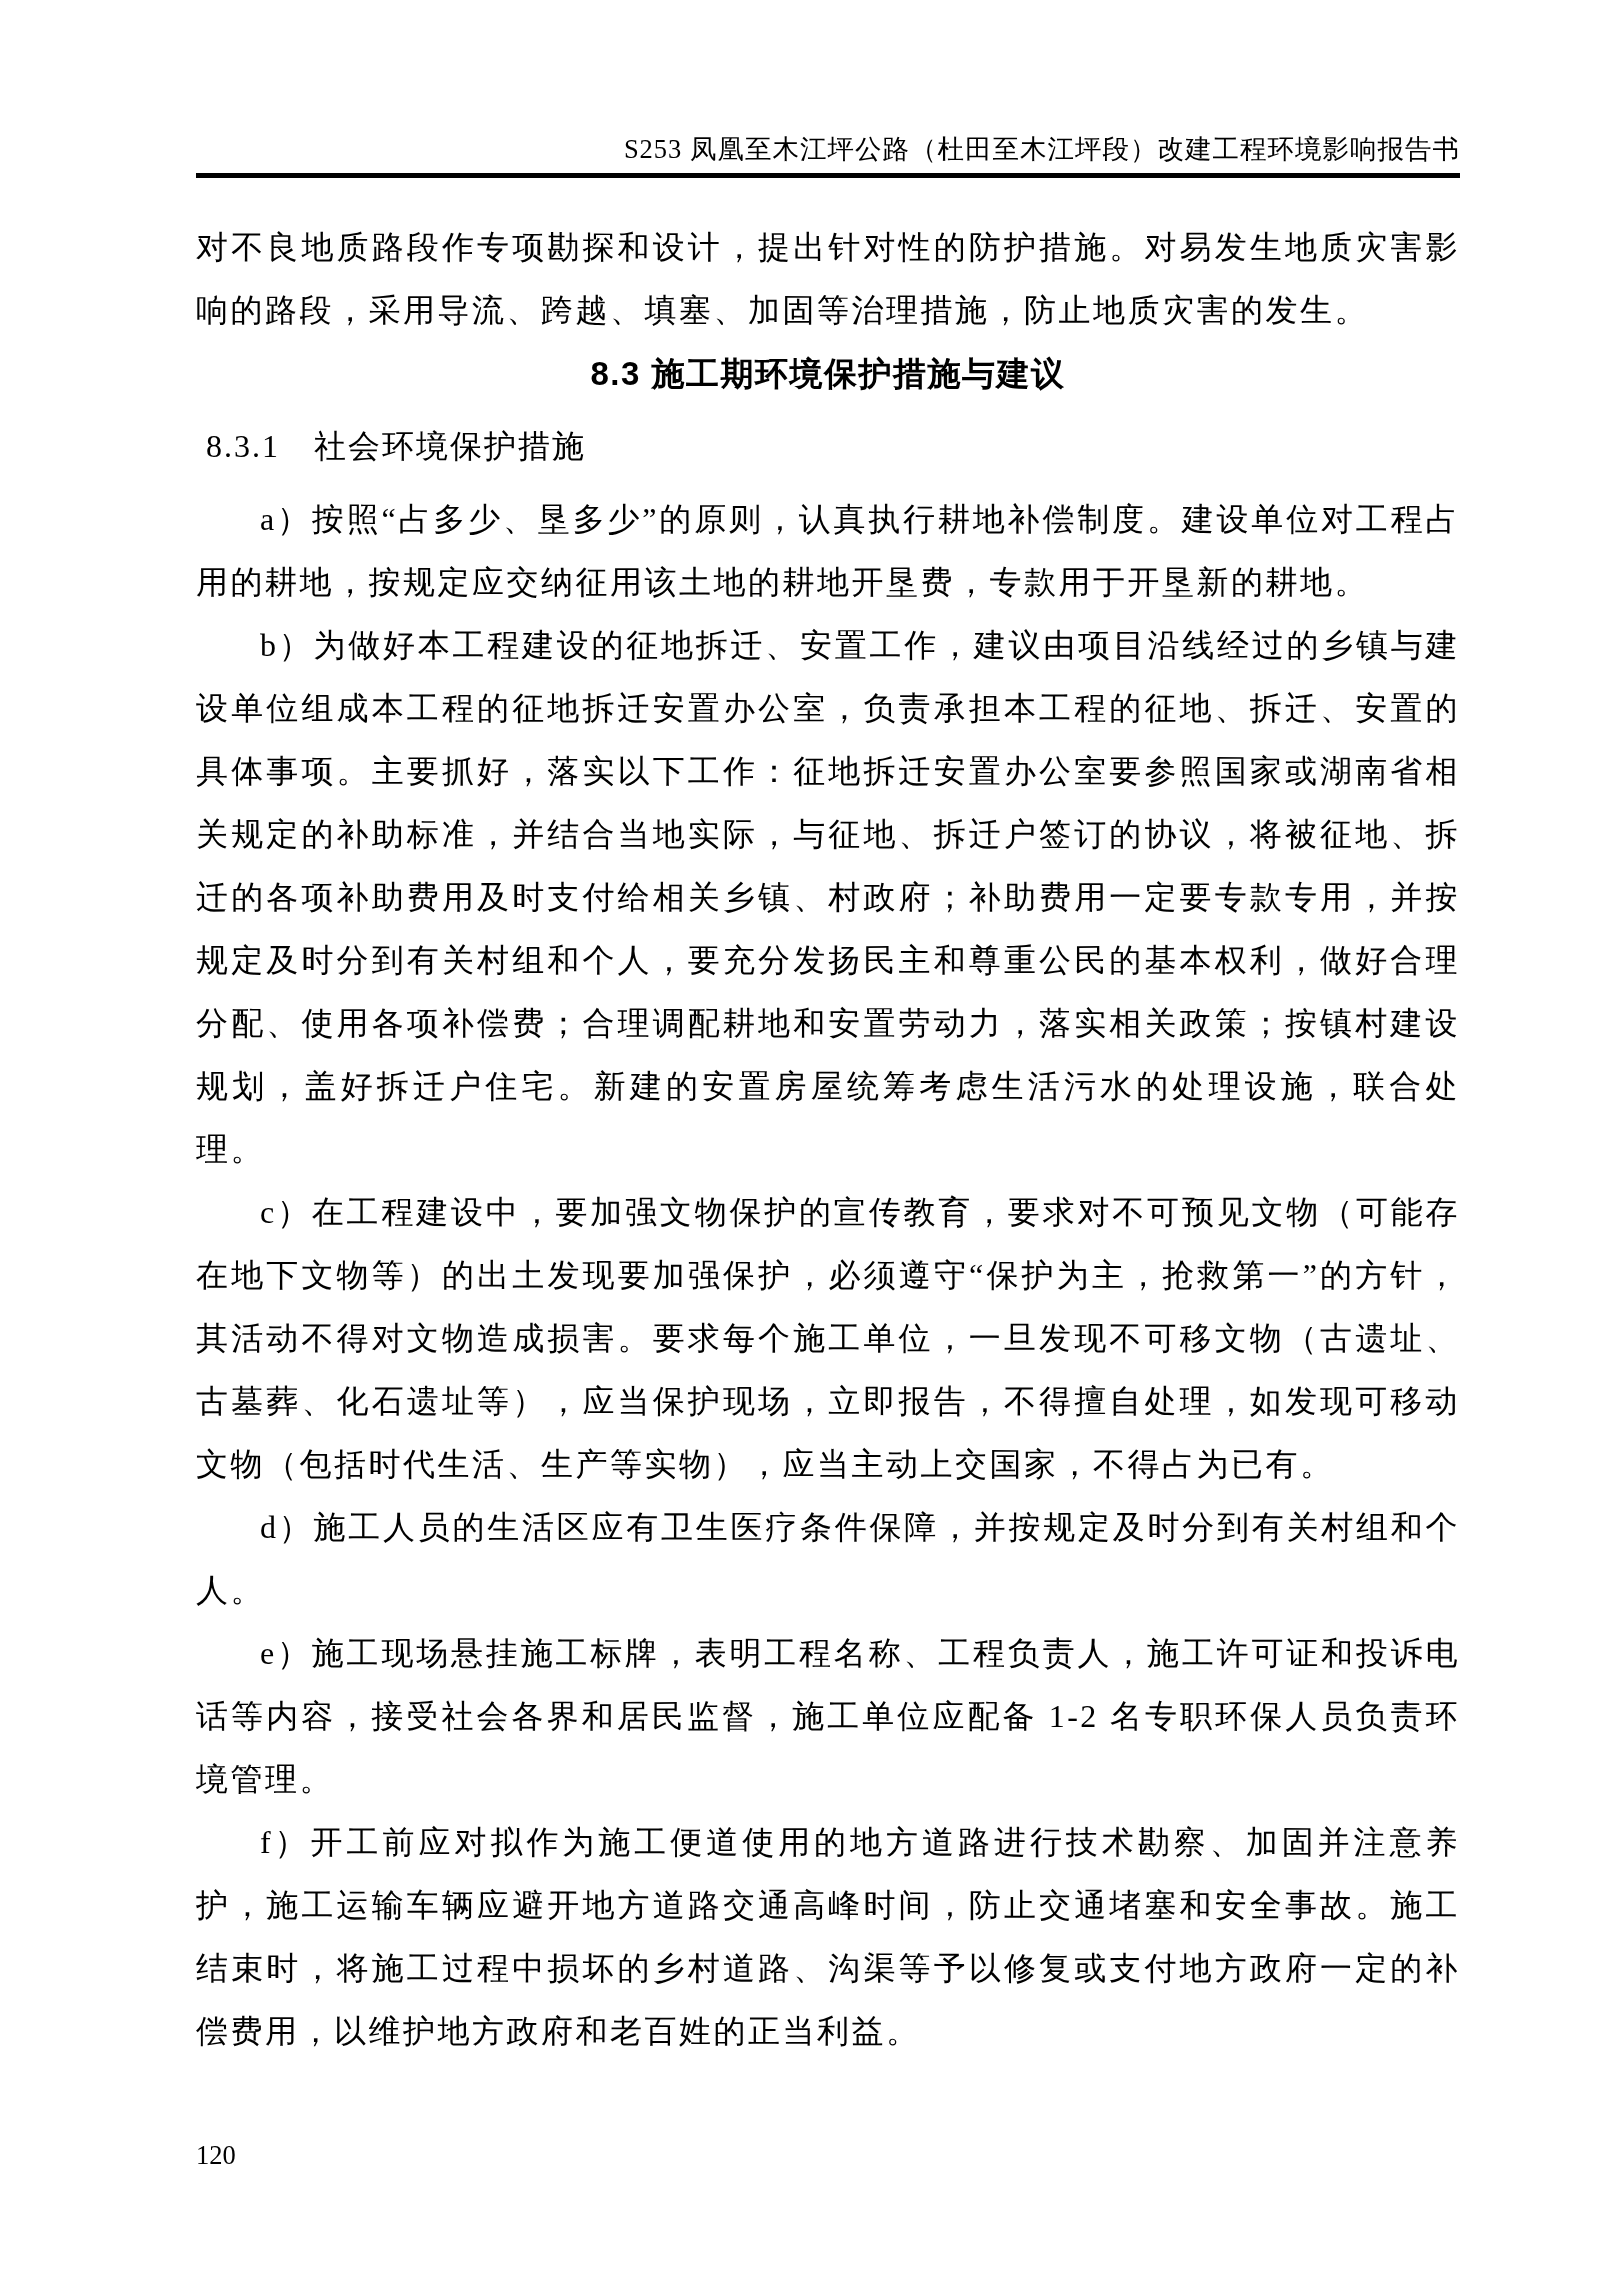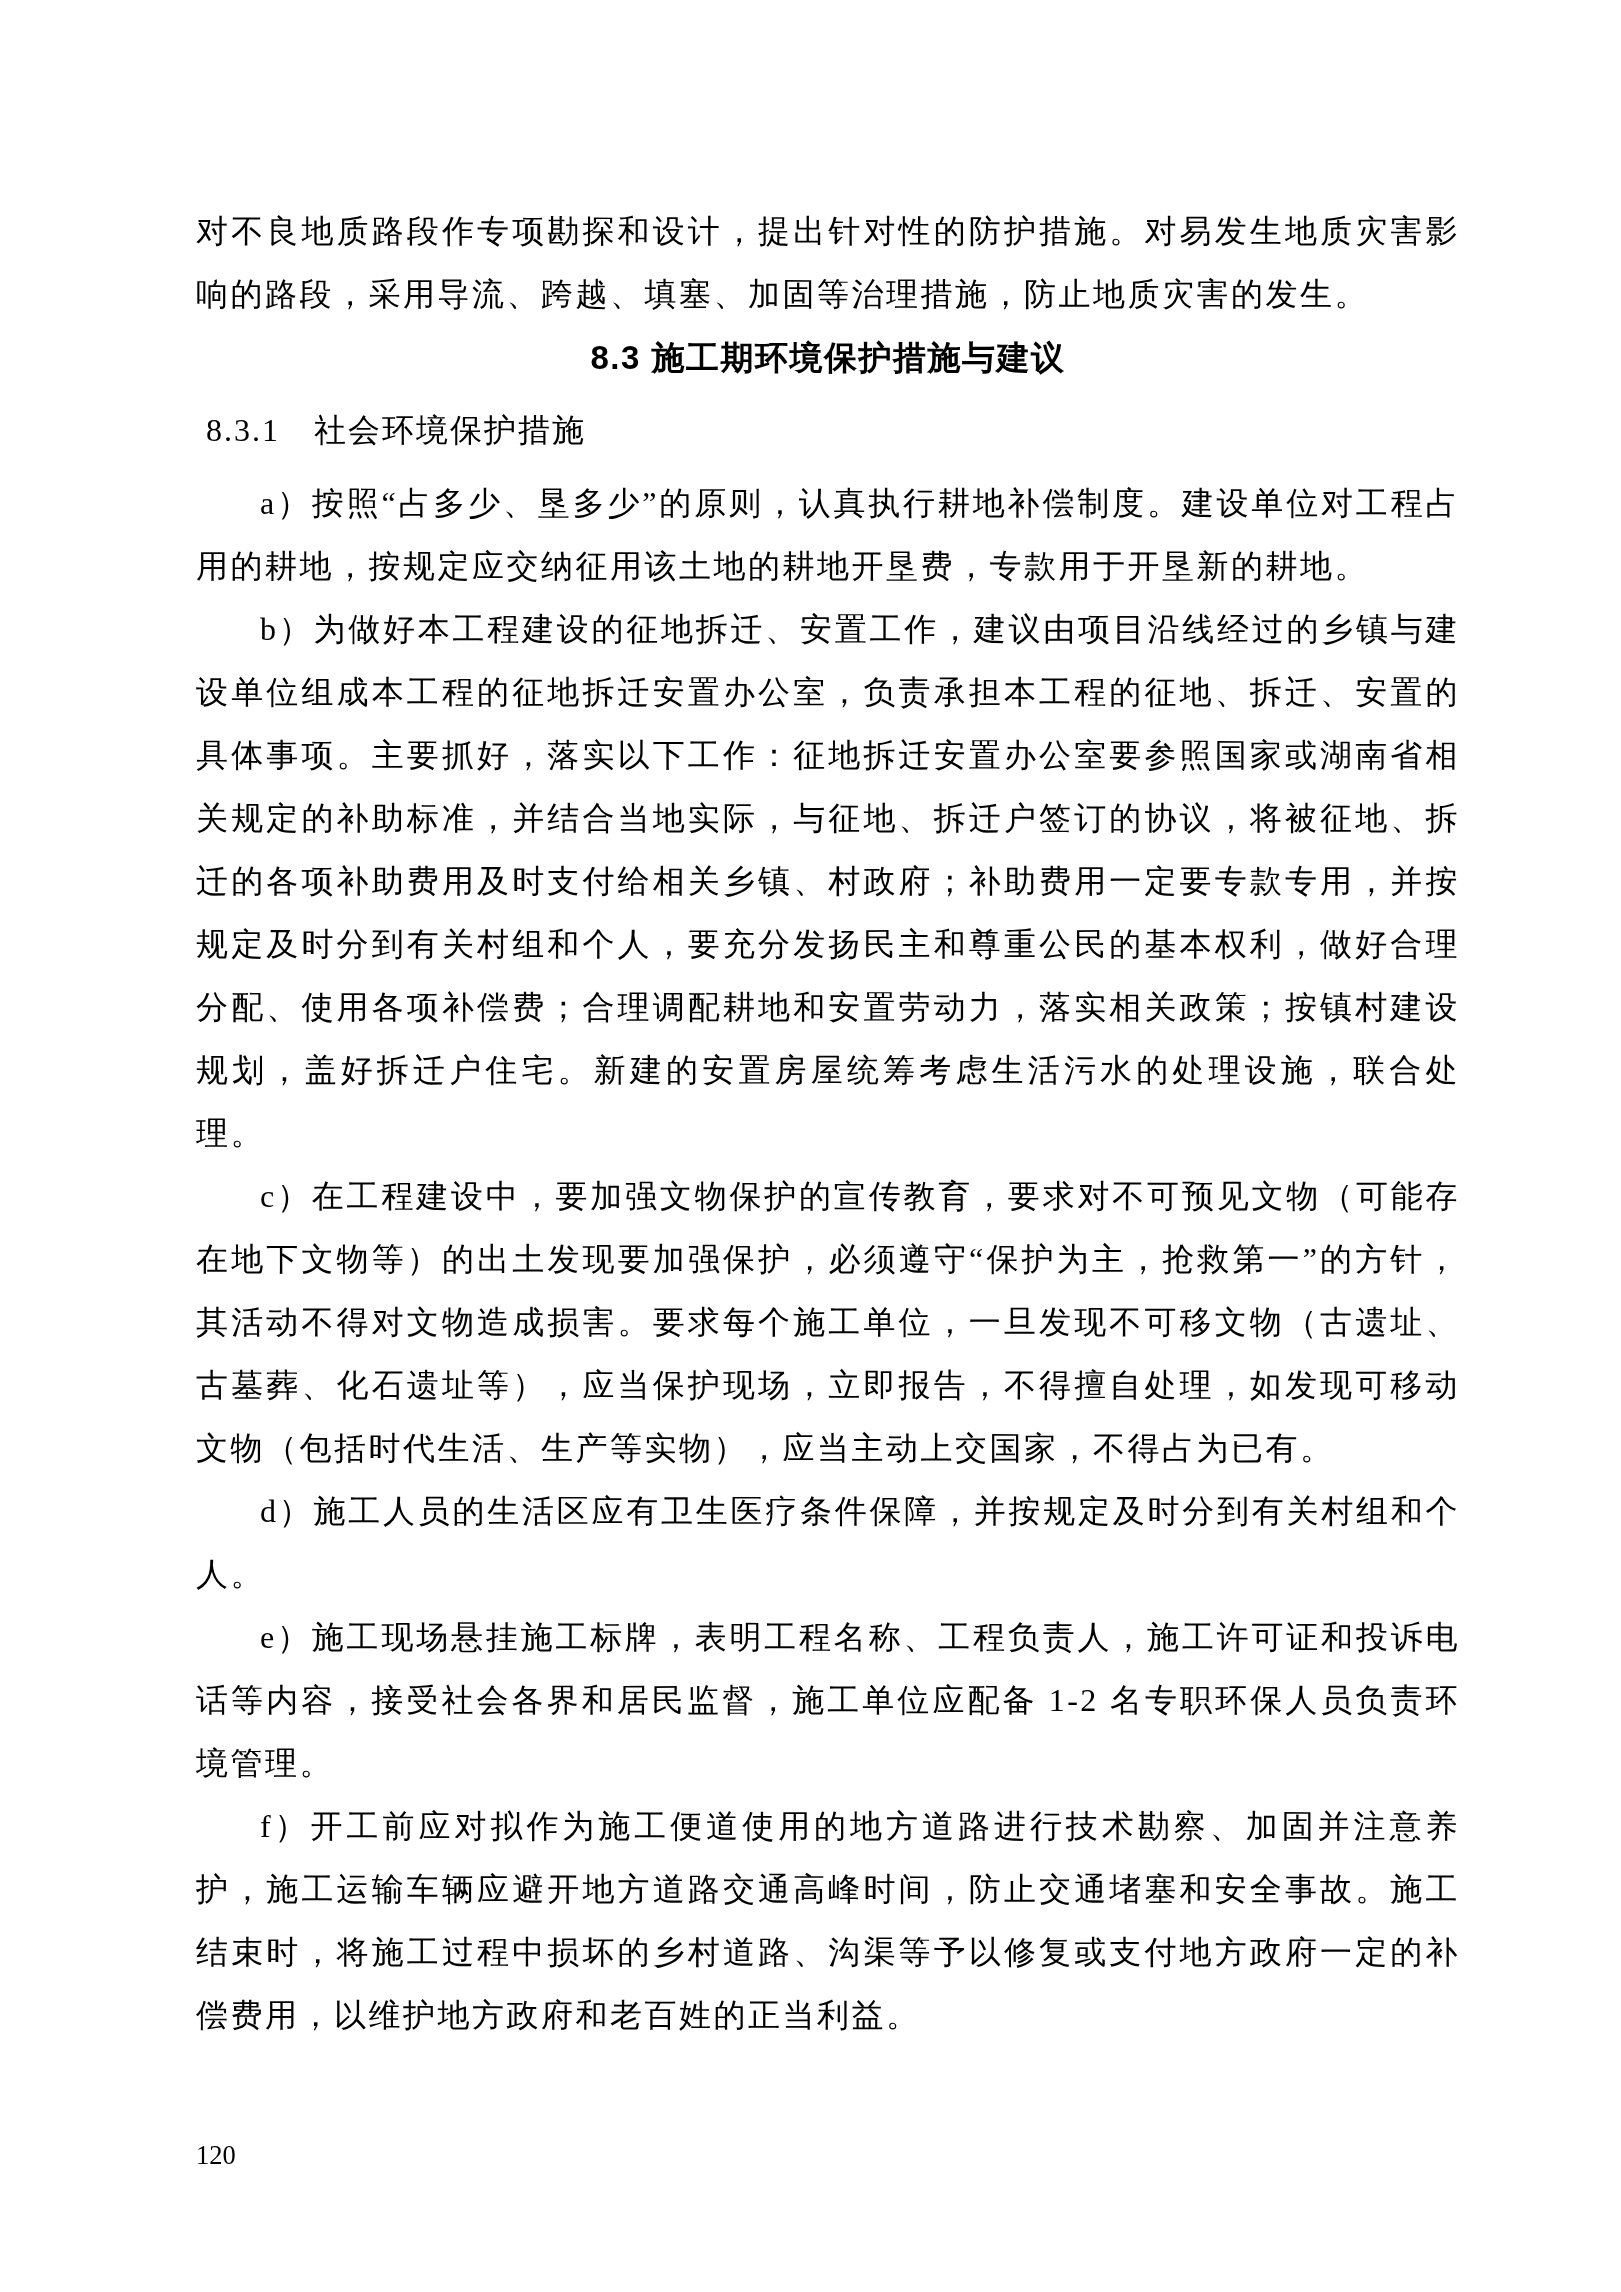--- a/index.html
+++ b/index.html
@@ -31,21 +31,21 @@
   }
   .header-rule {
     height: 4.9px;
     background: #000000;
     margin-top: 6.9px;
   }
   .doc-body {
     position: absolute;
     left: 196px;
     width: 1264px;
-    top: 200px;
+    top: 216px;
     font-size: 32px;
     line-height: 63px;
     letter-spacing: 2.5px;
     text-align: justify;
     text-justify: inter-character;
   }
   .para {
     margin: 0;
     text-indent: 2em;
   }
@@ -77,20 +77,24 @@
     text-align: left;
     font-size: 26.5px;
     line-height: 33px;
   }
 </style>
 </head>
 <body>
 
 <div class="page">
 
+  <div class="header">
+    <div class="header-title">S253 凤凰至木江坪公路（杜田至木江坪段）改建工程环境影响报告书</div>
+    <div class="header-rule"></div>
+  </div>
 
   <div class="doc-body">
     <p class="para no-indent">对不良地质路段作专项勘探和设计，提出针对性的防护措施。对易发生地质灾害影响的路段，采用导流、跨越、填塞、加固等治理措施，防止地质灾害的发生。</p>
 
     <h2 class="section-heading">8.3 施工期环境保护措施与建议</h2>
 
     <h3 class="subsection-heading">8.3.1　社会环境保护措施</h3>
 
     <p class="para">a）按照“占多少、垦多少”的原则，认真执行耕地补偿制度。建设单位对工程占用的耕地，按规定应交纳征用该土地的耕地开垦费，专款用于开垦新的耕地。</p>
 

